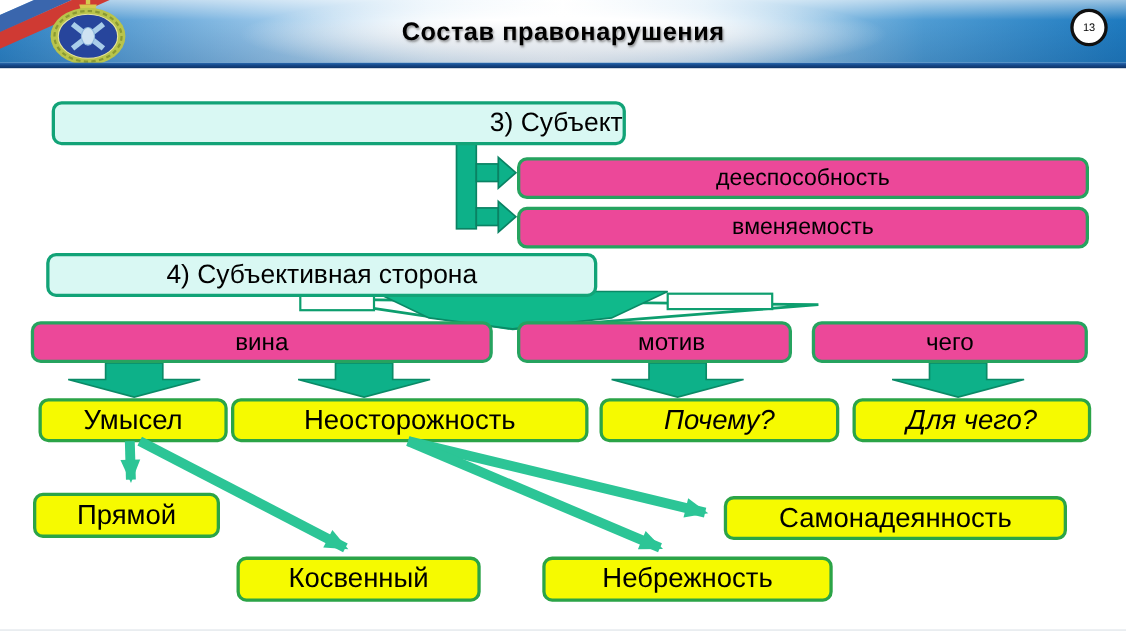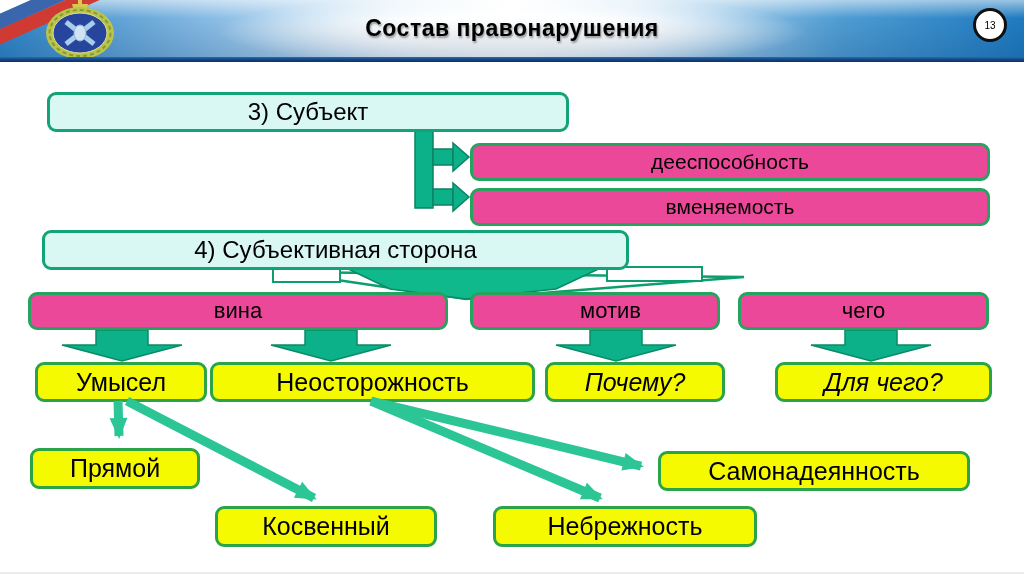--- a/index.html
+++ b/index.html
@@ -103,50 +103,50 @@
     </g>
 
     <g fill="#0db189" stroke="#0a8a66" stroke-width="1.5">
       <polygon points="96,330 148,330 148,345 182,345 122,361 62,345 96,345"></polygon>
       <polygon points="305,330 357,330 357,345 391,345 331,361 271,345 305,345"></polygon>
       <polygon points="590,330 642,330 642,345 676,345 616,361 556,345 590,345"></polygon>
       <polygon points="845,330 897,330 897,345 931,345 871,361 811,345 845,345"></polygon>
     </g>
   </svg>
 
-  <div class="node cyan" style="left:47px;top:92px;width:522px;height:40px;">
+  <div class="node cyan" style="left:47px;top:92px;width:522px;height:40px;justify-content:flex-end;">
     <span>3) Субъект</span>
   </div>
   <div class="node green" style="left:470px;top:143px;width:520px;height:38px;font-size:21px;">
     <span>дееспособность</span>
   </div>
   <div class="node green" style="left:470px;top:188px;width:520px;height:38px;font-size:21px;">
     <span>вменяемость</span>
   </div>
-  <div class="node cyan" style="left:42px;top:230px;width:587px;height:40px;">
+  <div class="node cyan" style="left:42px;top:230px;width:501px;height:40px;">
     <span>4) Субъективная сторона</span>
   </div>
 
   <div class="node green" style="left:28px;top:292px;width:420px;height:38px;">
     <span>вина</span>
   </div>
   <div class="node green" style="left:470px;top:292px;width:250px;height:38px;padding-left:31px;">
     <span>мотив</span>
   </div>
   <div class="node green" style="left:738px;top:292px;width:251px;height:38px;">
     <span>чего</span>
   </div>
 
   <div class="node yellow" style="left:35px;top:362px;width:172px;height:40px;">
     <span>Умысел</span>
   </div>
   <div class="node yellow" style="left:210px;top:362px;width:325px;height:40px;">
     <span>Неосторожность</span>
   </div>
-  <div class="node yellow italic" style="left:545px;top:362px;width:180px;height:40px;">
+  <div class="node yellow italic" style="left:545px;top:362px;width:218px;height:40px;">
     <span>Почему?</span>
   </div>
   <div class="node yellow italic" style="left:775px;top:362px;width:217px;height:40px;align-items:center;">
     <span>Для чего?</span>
   </div>
 
   <div class="node yellow" style="left:30px;top:448px;width:170px;height:41px;">
     <span>Прямой</span>
   </div>
   <div class="node yellow" style="left:658px;top:451px;width:312px;height:40px;">

